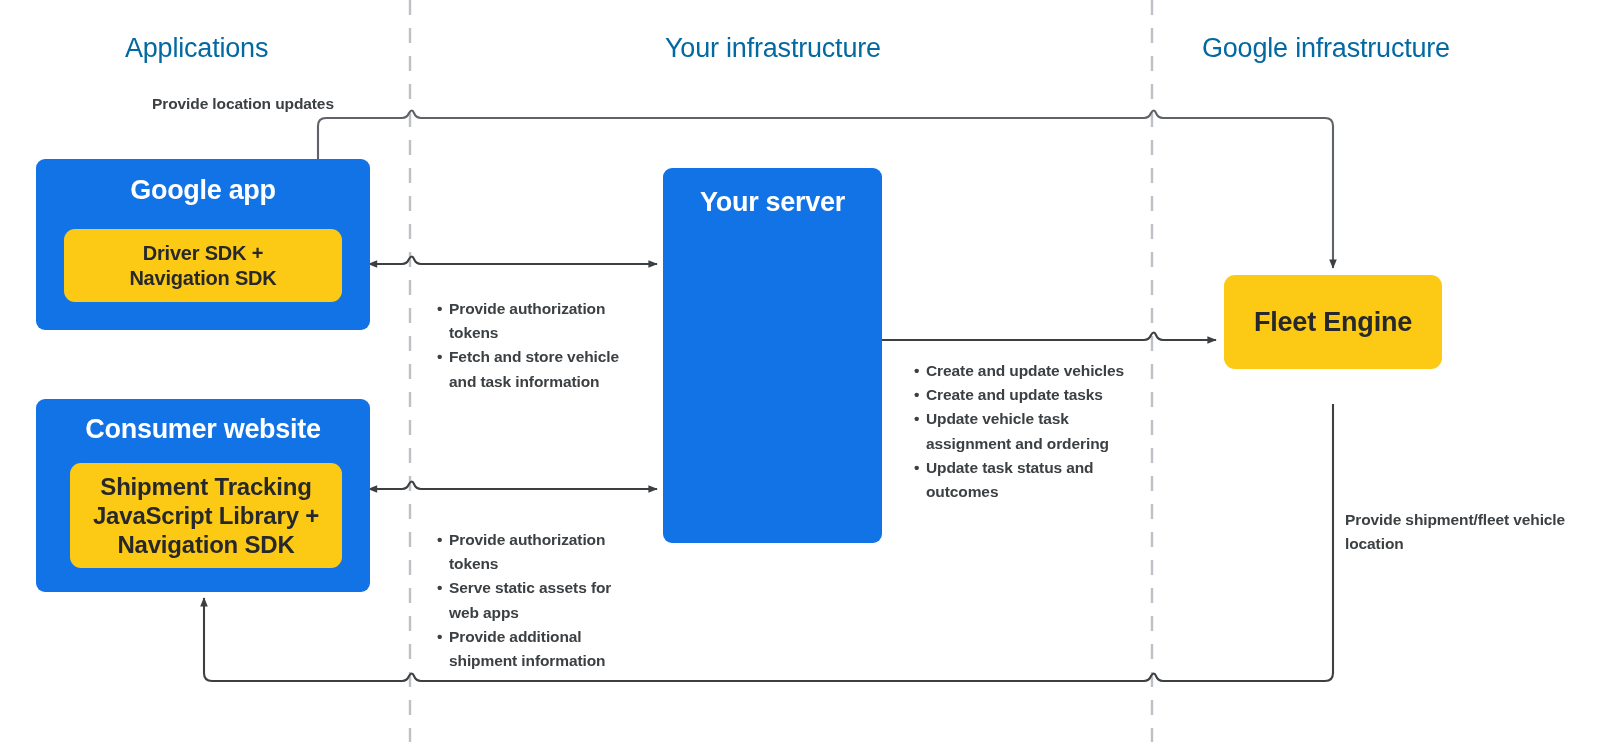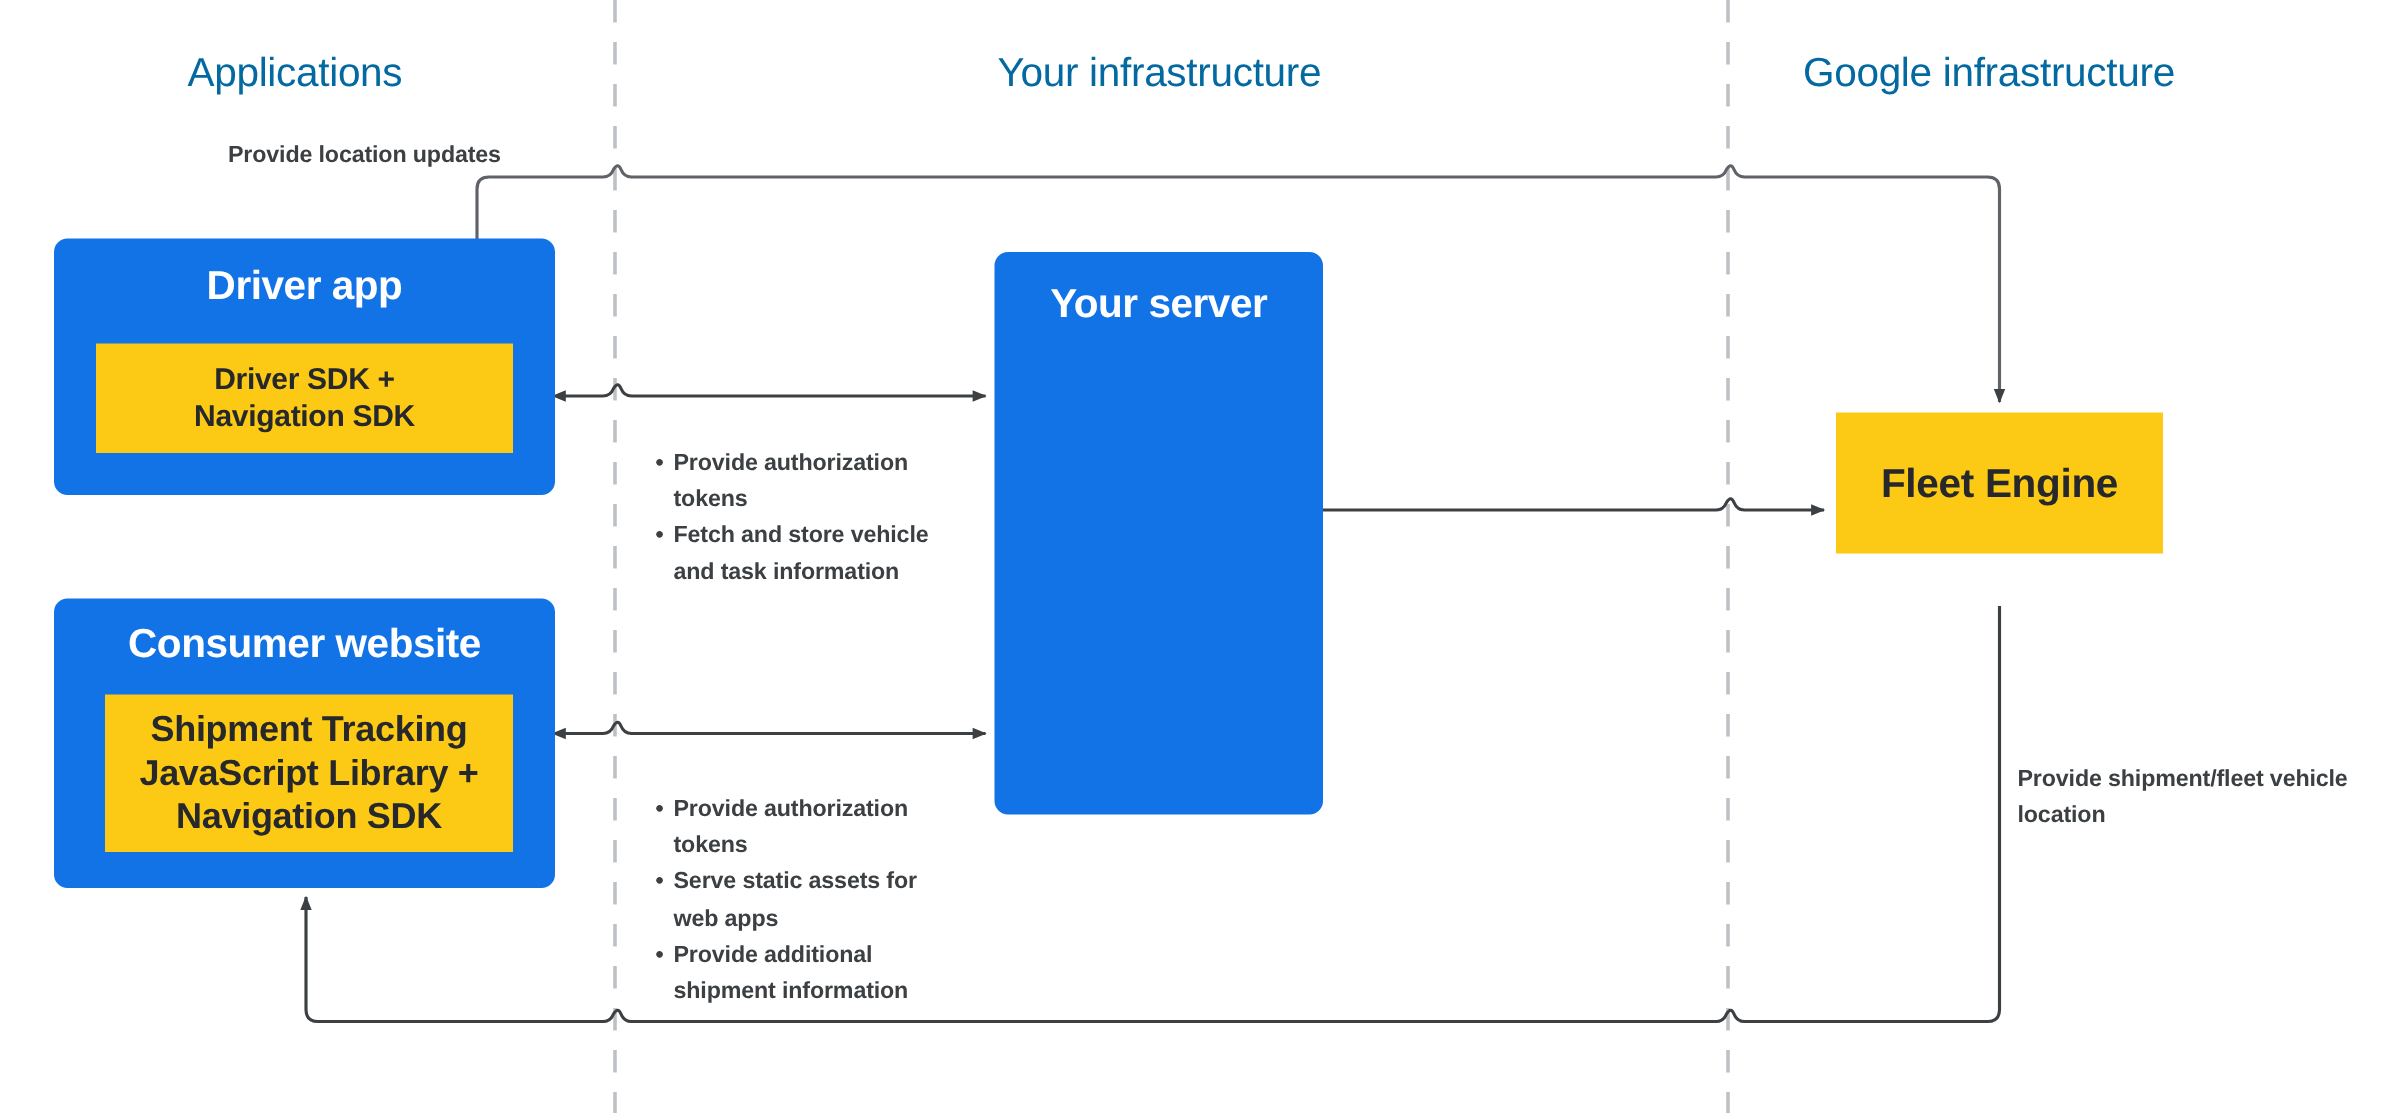--- a/index.html
+++ b/index.html
@@ -55,21 +55,21 @@
     right: 0;
     text-align: center;
     color: #ffffff;
     font-family: "Liberation Sans", sans-serif;
     font-weight: bold;
     letter-spacing: -0.3px;
   }
   .node-yellow {
     position: absolute;
     background: #FCCA14;
-    border-radius: 0;
+    border-radius: 11px;
     box-sizing: border-box;
     display: flex;
     align-items: center;
     justify-content: center;
     text-align: center;
     color: #26282b;
     font-family: "Liberation Sans", sans-serif;
     font-weight: bold;
     line-height: 1.22;
     letter-spacing: -0.2px;
@@ -161,21 +161,21 @@
              L1163,681 Q1158,681 1156,676 Q1154,671 1151,676 Q1149,681 1144,681
              L421,681 Q416,681 414,676 Q412,671 409,676 Q407,681 402,681
              L212,681 Q204,681 204,673 L204,598" fill="none" stroke="#3c4043" stroke-width="2.1" marker-end="url(#arrow-end)"></path>
   </svg>
 
   <div class="col-header" id="hdr-applications">Applications</div>
   <div class="col-header" id="hdr-your-infra">Your infrastructure</div>
   <div class="col-header" id="hdr-google-infra">Google infrastructure</div>
 
   <div class="node-blue" id="node-driver-app">
-    <div class="node-title">Driver app</div>
+    <div class="node-title">Google app</div>
   </div>
   <div class="node-yellow" id="node-driver-sdk">
     <div>
       <span>Driver SDK +</span><br>
       <span>Navigation SDK</span>
     </div>
   </div>
 
   <div class="node-blue" id="node-consumer-website">
     <div class="node-title">Consumer website</div>
@@ -206,16 +206,24 @@
   </div>
 
   <div class="annot" id="annot-consumer-server">
     <ul>
       <li>Provide authorization tokens</li>
       <li>Serve static assets for web apps</li>
       <li>Provide additional shipment information</li>
     </ul>
   </div>
 
+  <div class="annot" id="annot-server-fleet">
+    <ul>
+      <li>Create and update vehicles</li>
+      <li>Create and update tasks</li>
+      <li>Update vehicle task assignment and ordering</li>
+      <li>Update task status and outcomes</li>
+    </ul>
+  </div>
 
   <div class="annot" id="label-provide-shipment">Provide shipment/fleet vehicle location</div>
 
 </div>
 
 </body></html>

